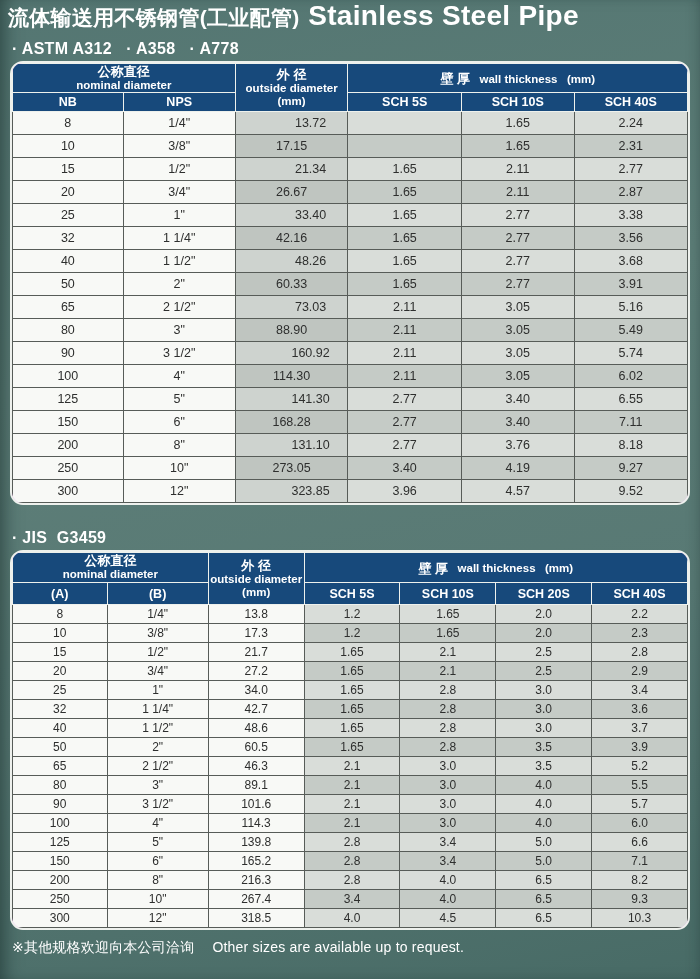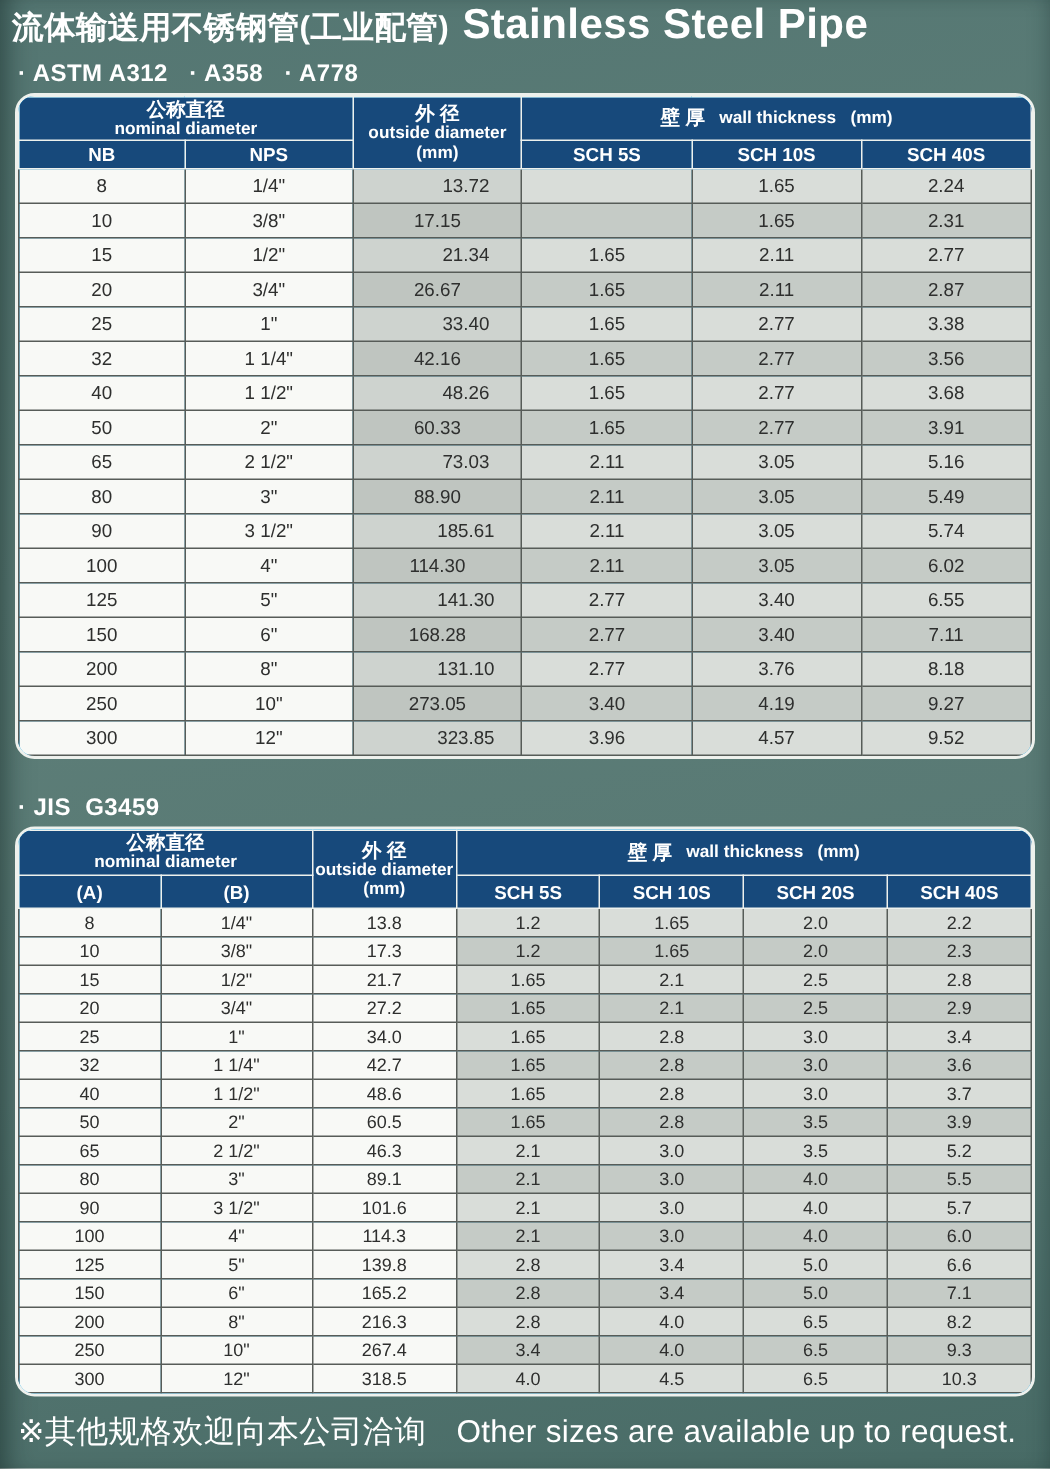--- a/index.html
+++ b/index.html
@@ -14,21 +14,21 @@
   .title .zh { font-size:21px; font-weight:bold; }
   .title .en { font-size:28px; font-weight:bold; margin-left:4px; }
   .std { color:#fff; font-size:16px; font-weight:bold; white-space:pre; letter-spacing:.3px; }
   .std-astm { margin:6px 0 3px 12px; }
   .std-jis  { margin:24px 0 3px 12px; }
   .tblwrap {
     margin:0 10px;
     border:2px solid #eef1ed;
     border-radius:13px;
     overflow:hidden;
-    background:#0ea5e9;
+    background:#f0abfc;
   }
   table { width:100%; border-collapse:collapse; table-layout:fixed; }
   thead th {
     background:#17497b; color:#fff; font-weight:bold;
     border:1.5px solid #eef1ed; padding:0; vertical-align:middle;
   }
   thead tr.main th { height:28px; }
   .t2 thead tr.main th { height:29px; }
   thead tr.sub th { height:18px; font-size:12.5px; }
   .t2 thead tr.sub th { height:21px; }
@@ -40,21 +40,21 @@
     text-align:center; color:#2e2f2e; padding:0;
     border:1px solid #575c58;
   }
   .t1 tbody td { height:22px; font-size:12.5px; }
   .t2 tbody td { height:18px; font-size:12px; }
   td.wc  { background:#f8f9f6; }
   tr.even td.odc  { background:#ced3cf;padding-left:38px; }
   tr.odd  td.odc  { background:#bfc5c0; }
   tr.even td.schc { background:#d9ddd9; }
   tr.odd  td.schc { background:#c5cbc6; }
-  .footer { color:#fff; font-size:21px; margin:9px 0 0 12px; letter-spacing:.2px; white-space:nowrap; }
+  .footer { color:#fff; font-size:14px; margin:9px 0 0 12px; letter-spacing:.2px; white-space:nowrap; }
   .footer .en { margin-left:14px; }
 </style>
 </head>
 <body>
 
 <div class="title">
   <span class="zh">流体输送用不锈钢管(工业配管)</span>
   <span class="en">Stainless Steel Pipe</span>
 </div>
 
@@ -172,21 +172,21 @@
           <td class="wc">80</td>
           <td class="wc">3"</td>
           <td class="odc">88.90</td>
           <td class="schc">2.11</td>
           <td class="schc">3.05</td>
           <td class="schc">5.49</td>
         </tr>
         <tr class="even">
           <td class="wc">90</td>
           <td class="wc">3 1/2"</td>
-          <td class="odc">185.61</td>
+          <td class="odc">160.92</td>
           <td class="schc">2.11</td>
           <td class="schc">3.05</td>
           <td class="schc">5.74</td>
         </tr>
         <tr class="odd">
           <td class="wc">100</td>
           <td class="wc">4"</td>
           <td class="odc">114.30</td>
           <td class="schc">2.11</td>
           <td class="schc">3.05</td>

